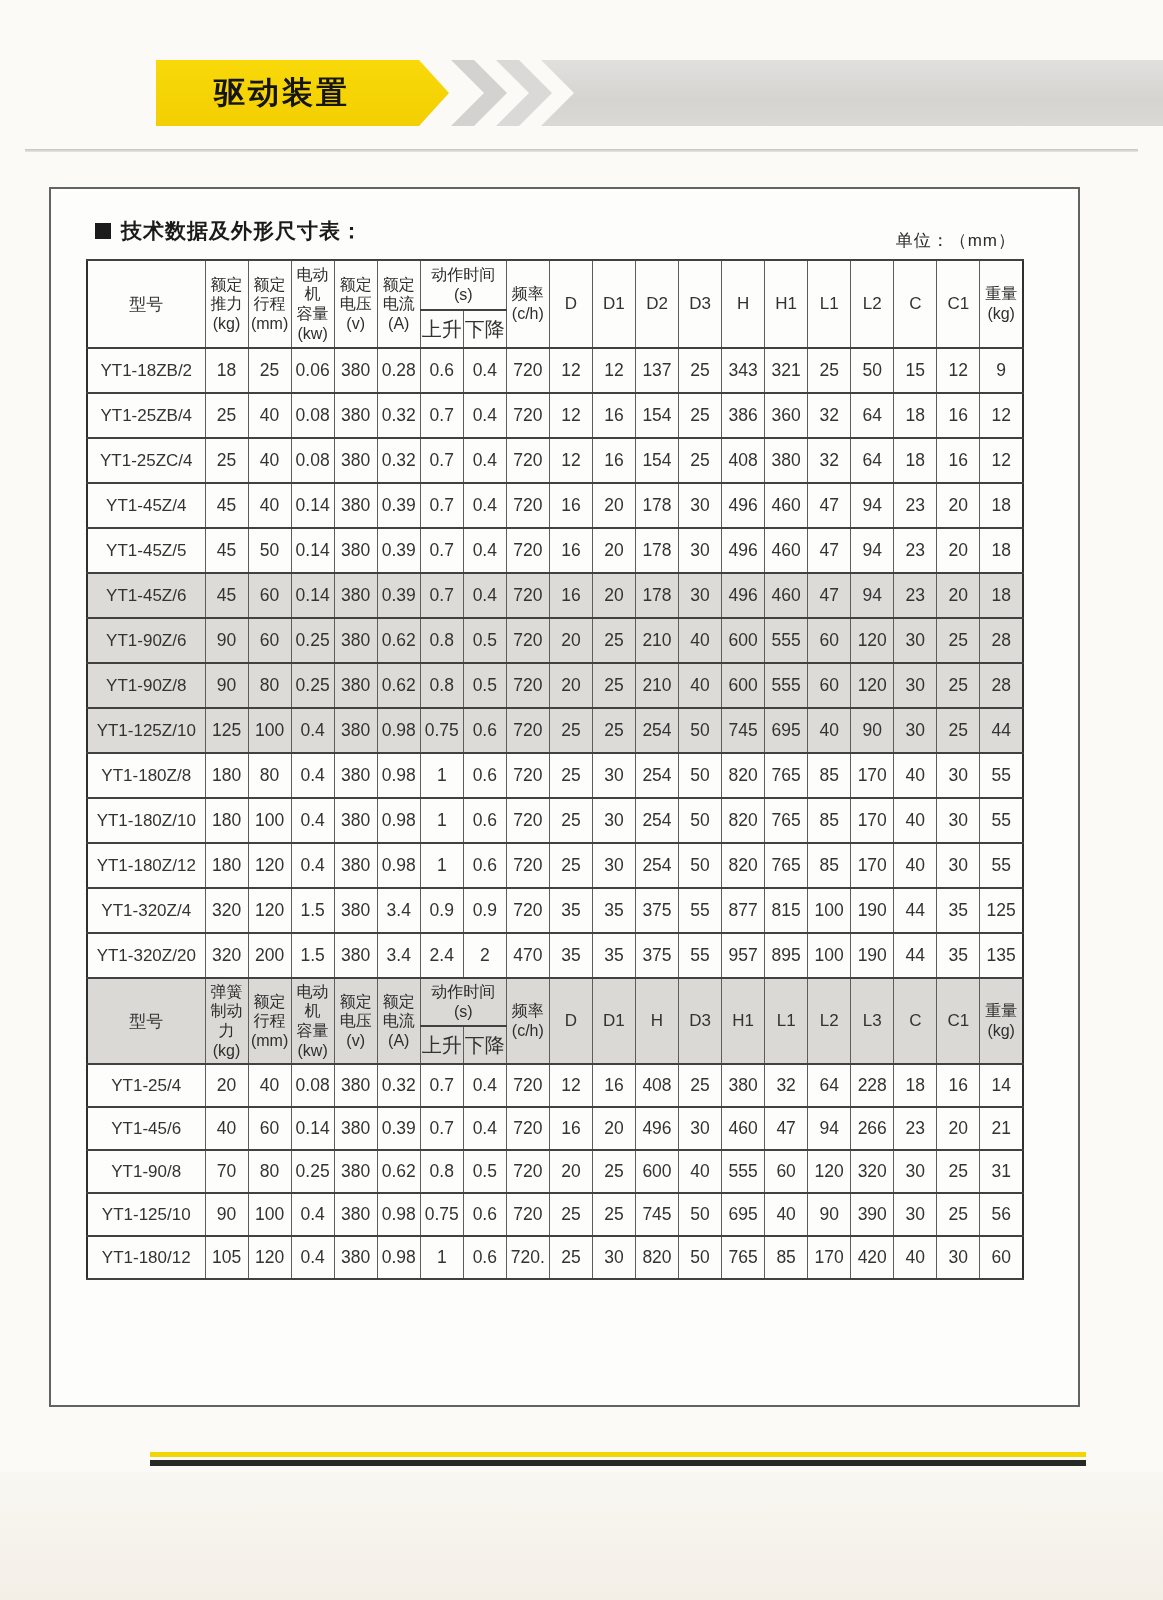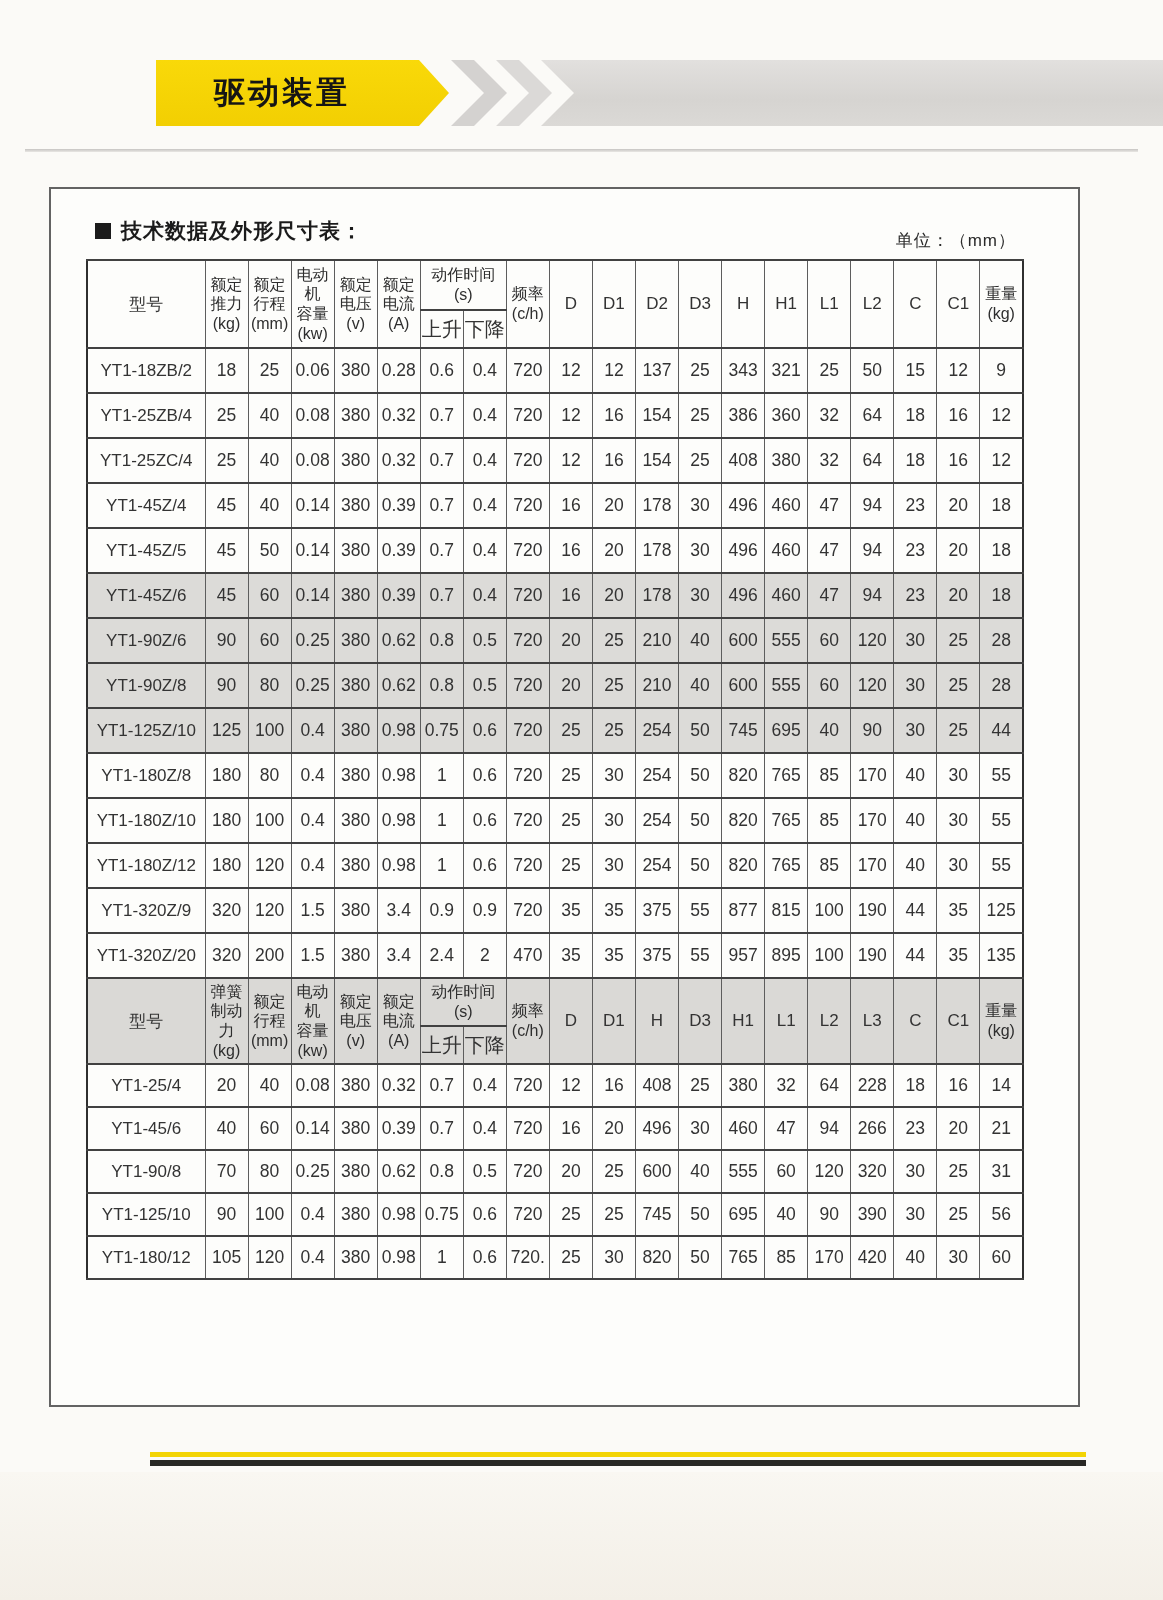--- a/index.html
+++ b/index.html
@@ -432,21 +432,21 @@
           <td class="cell-val">50</td>
           <td class="cell-val">820</td>
           <td class="cell-val">765</td>
           <td class="cell-val">85</td>
           <td class="cell-val">170</td>
           <td class="cell-val">40</td>
           <td class="cell-val">30</td>
           <td class="cell-val">55</td>
         </tr>
         <tr class="t1row">
-          <td class="cell-model">YT1-320Z/9</td>
+          <td class="cell-model">YT1-320Z/4</td>
           <td class="cell-val">320</td>
           <td class="cell-val">120</td>
           <td class="cell-val">1.5</td>
           <td class="cell-val">380</td>
           <td class="cell-val">3.4</td>
           <td class="cell-val">0.9</td>
           <td class="cell-val">0.9</td>
           <td class="cell-val">720</td>
           <td class="cell-val">35</td>
           <td class="cell-val">35</td>

